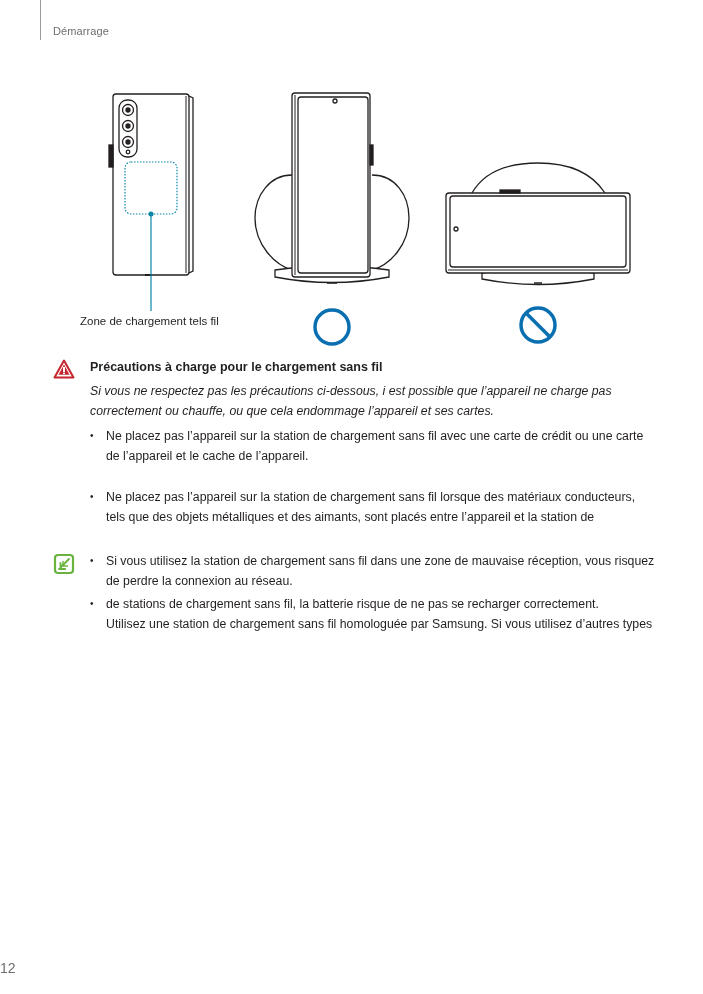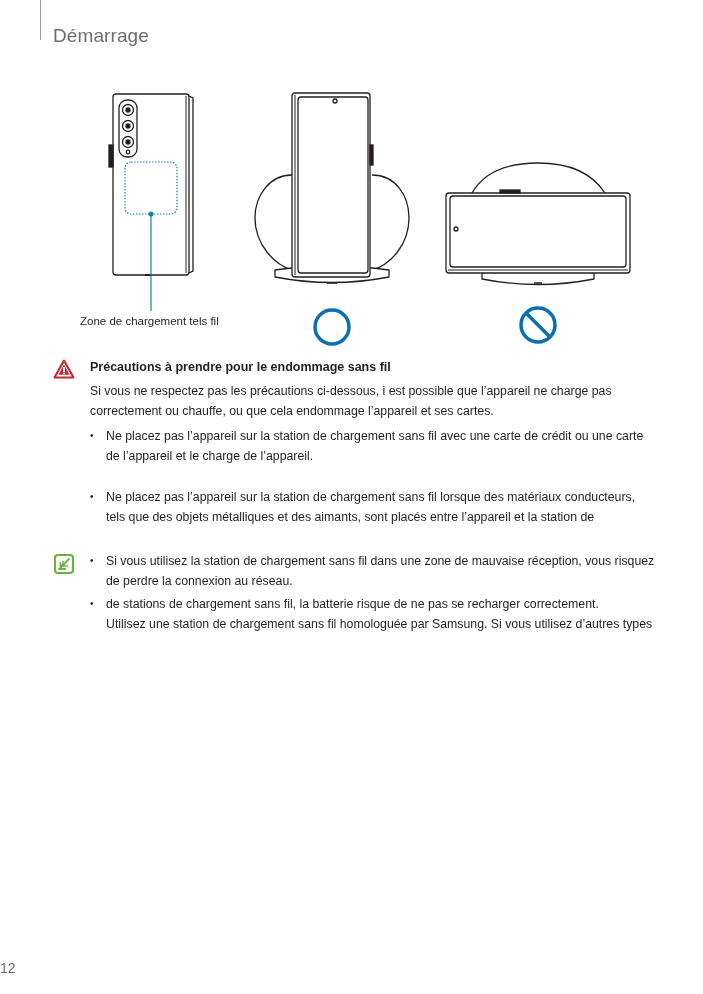--- a/index.html
+++ b/index.html
@@ -1,25 +1,25 @@
 <!DOCTYPE html>
 <html><head>
 <meta charset="utf-8">
 <style>
   html, body { margin: 0; padding: 0; background: #ffffff; }
   body { width: 703px; height: 994px; position: relative; overflow: hidden;
          font-family: "Liberation Sans", sans-serif; color: #231f20; }
   .header-rule { position: absolute; left: 40px; top: 0; width: 1px; height: 40px; background: #9a9a9a; }
-  .header-title { position: absolute; left: 53px; top: 25px; font-size: 19px; color: #6d6e71; letter-spacing: 0.1px; }
+  .header-title { position: absolute; left: 53px; top: 25px; font-size: 11px; color: #6d6e71; letter-spacing: 0.1px; }
   .figure { position: absolute; left: 0; top: 0; width: 703px; height: 350px; }
   .figure svg { position: absolute; left: 0; top: 0; }
   .zone-label { position: absolute; left: 80px; top: 315px; font-size: 11.5px; color: #231f20; }
   .warn-icon { position: absolute; left: 53px; top: 359px; width: 22px; height: 20px; }
   .caution-title { position: absolute; left: 90px; top: 360px; font-size: 12.5px; font-weight: bold; color: #231f20; }
-  .para { position: absolute; left: 90px; width: 560px; font-size: 12.3px; line-height: 20px; color: #231f20; }
+  .para { position: absolute; left: 90px; width: 560px; font-size: 12.3px; line-height: 20px; color: #231f20; font-style: italic; }
   .bullet-item { position: absolute; left: 90px; width: 570px; font-size: 12.3px; line-height: 20px; color: #231f20; }
   .bullet-item .dot { position: absolute; left: 0; top: 0; width: 16px; text-align: left; font-size: 10px; }
   .bullet-item .txt { display: block; margin-left: 16px; }
   .note-icon { position: absolute; left: 53px; top: 553px; width: 22px; height: 22px; }
   .page-number { position: absolute; left: 0; width: 703px; top: 960px; text-align: left; font-size: 14px; color: #6d6e71; }
 </style>
 </head>
 <body>
 
 <div class="header-rule"></div>
@@ -78,29 +78,29 @@
   </svg>
   <div class="zone-label">Zone de chargement tels fil</div>
 </div>
 
 <svg class="warn-icon" viewBox="0 0 22 20">
   <path d="M11 1.5 L20.5 18.5 L1.5 18.5 Z" fill="none" stroke="#c7242f" stroke-width="2" stroke-linejoin="round"></path>
   <path d="M11 5.5 L16.5 15.8 L5.5 15.8 Z" fill="#c7242f"></path>
   <rect x="10" y="8" width="2" height="5" fill="#ffffff"></rect>
   <rect x="10" y="13.6" width="2" height="1.6" fill="#ffffff"></rect>
 </svg>
-<div class="caution-title">Précautions à prendre pour le endommage sans fil</div>
+<div class="caution-title">Précautions à charge pour le chargement sans fil</div>
 
 <div class="para" style="top:381px;">Si vous ne respectez pas les précautions ci-dessous, i est possible que l’appareil ne charge pas</div>
 <div class="para" style="top:401px;">correctement ou chauffe, ou que cela endommage l’appareil et ses cartes.</div>
 
 <div class="bullet-item" style="top:426px;">
   <span class="dot">•</span>
   <span class="txt">Ne placez pas l’appareil sur la station de chargement sans fil avec une carte de crédit ou une carte</span>
-  <span class="txt">de l’appareil et le charge de l’appareil.</span>
+  <span class="txt">de l’appareil et le cache de l’appareil.</span>
 </div>
 
 <div class="bullet-item" style="top:487px;">
   <span class="dot">•</span>
   <span class="txt">Ne placez pas l’appareil sur la station de chargement sans fil lorsque des matériaux conducteurs,</span>
   <span class="txt">tels que des objets métalliques et des aimants, sont placés entre l’appareil et la station de</span>
 </div>
 
 <svg class="note-icon" viewBox="0 0 22 22">
   <rect x="2" y="2" width="18" height="18" rx="3" fill="none" stroke="#6ab23e" stroke-width="2.2"></rect>

